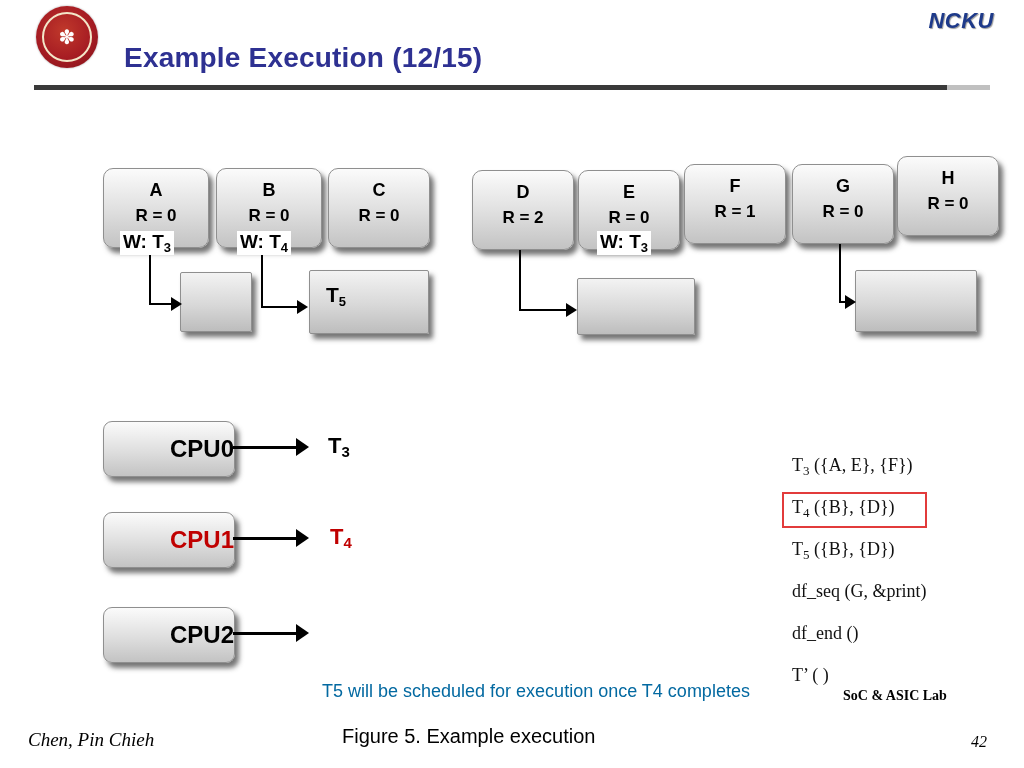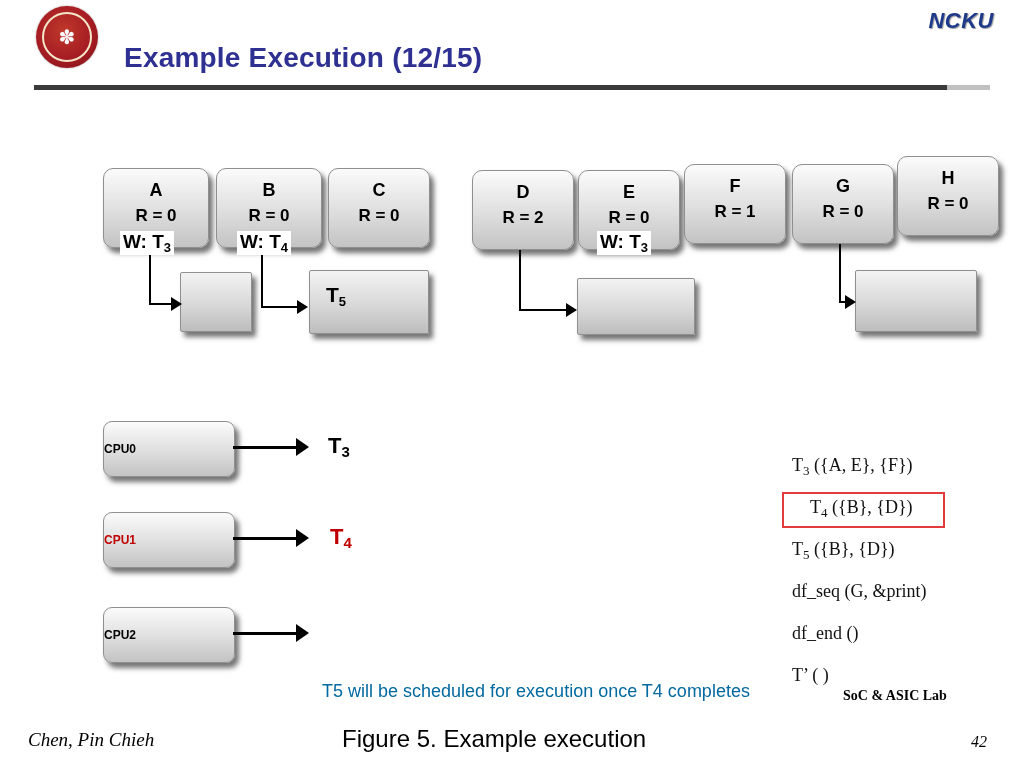--- a/index.html
+++ b/index.html
@@ -36,32 +36,32 @@
   
   .line{position:absolute;background:#000;}
   .ah-right{position:absolute;width:0;height:0;border-top:7px solid transparent;
             border-bottom:7px solid transparent;border-left:11px solid #000;}
   .ah-right.big{border-top-width:9px;border-bottom-width:9px;border-left-width:13px;}
 
   
   .cpu{position:absolute;width:130px;height:54px;border-radius:9px;border:1px solid #8f8f8f;
        background:linear-gradient(180deg,#fbfbfb 0%,#dedede 55%,#c3c3c3 100%);
        box-shadow:4px 5px 5px rgba(60,60,60,.7);
-       display:flex;align-items:center;justify-content:flex-start;font-weight:bold;font-size:12px;}
+       display:flex;align-items:center;justify-content:flex-end;font-weight:bold;font-size:24px;}
   .tasklabel{position:absolute;font-weight:bold;font-size:22px;}
   .red{color:#c00000;}
 
   
   .prog{position:absolute;left:792px;top:455px;display:flex;flex-direction:column;gap:16px;
         font-family:"Liberation Serif",serif;font-size:18px;line-height:21px;color:#111;}
-  .prog .hl{border:2px solid #e23b3b;padding:3px 30px 3px 26px;margin:-5px 0 -5px -10px;align-self:flex-start;}
+  .prog .hl{border:2px solid #e23b3b;padding:3px 30px 3px 8px;margin:-5px 0 -5px -10px;align-self:flex-start;}
 
   
   .note{position:absolute;left:322px;top:681px;font-size:18px;color:#0369a1;}
-  .caption{position:absolute;left:342px;top:725px;font-size:24px;color:#000;}
+  .caption{position:absolute;left:342px;top:725px;font-size:20px;color:#000;}
   .author{position:absolute;left:28px;top:729px;font-size:19px;font-style:italic;font-family:"Liberation Serif",serif;}
   .lab{position:absolute;left:843px;top:688px;font-size:14px;font-weight:bold;font-family:"Liberation Serif",serif;}
   .pagenum{position:absolute;left:971px;top:733px;font-size:16px;font-style:italic;font-family:"Liberation Serif",serif;}
 </style>
 </head>
 <body>
 
 <div class="slide">
 
   <div class="logo">

